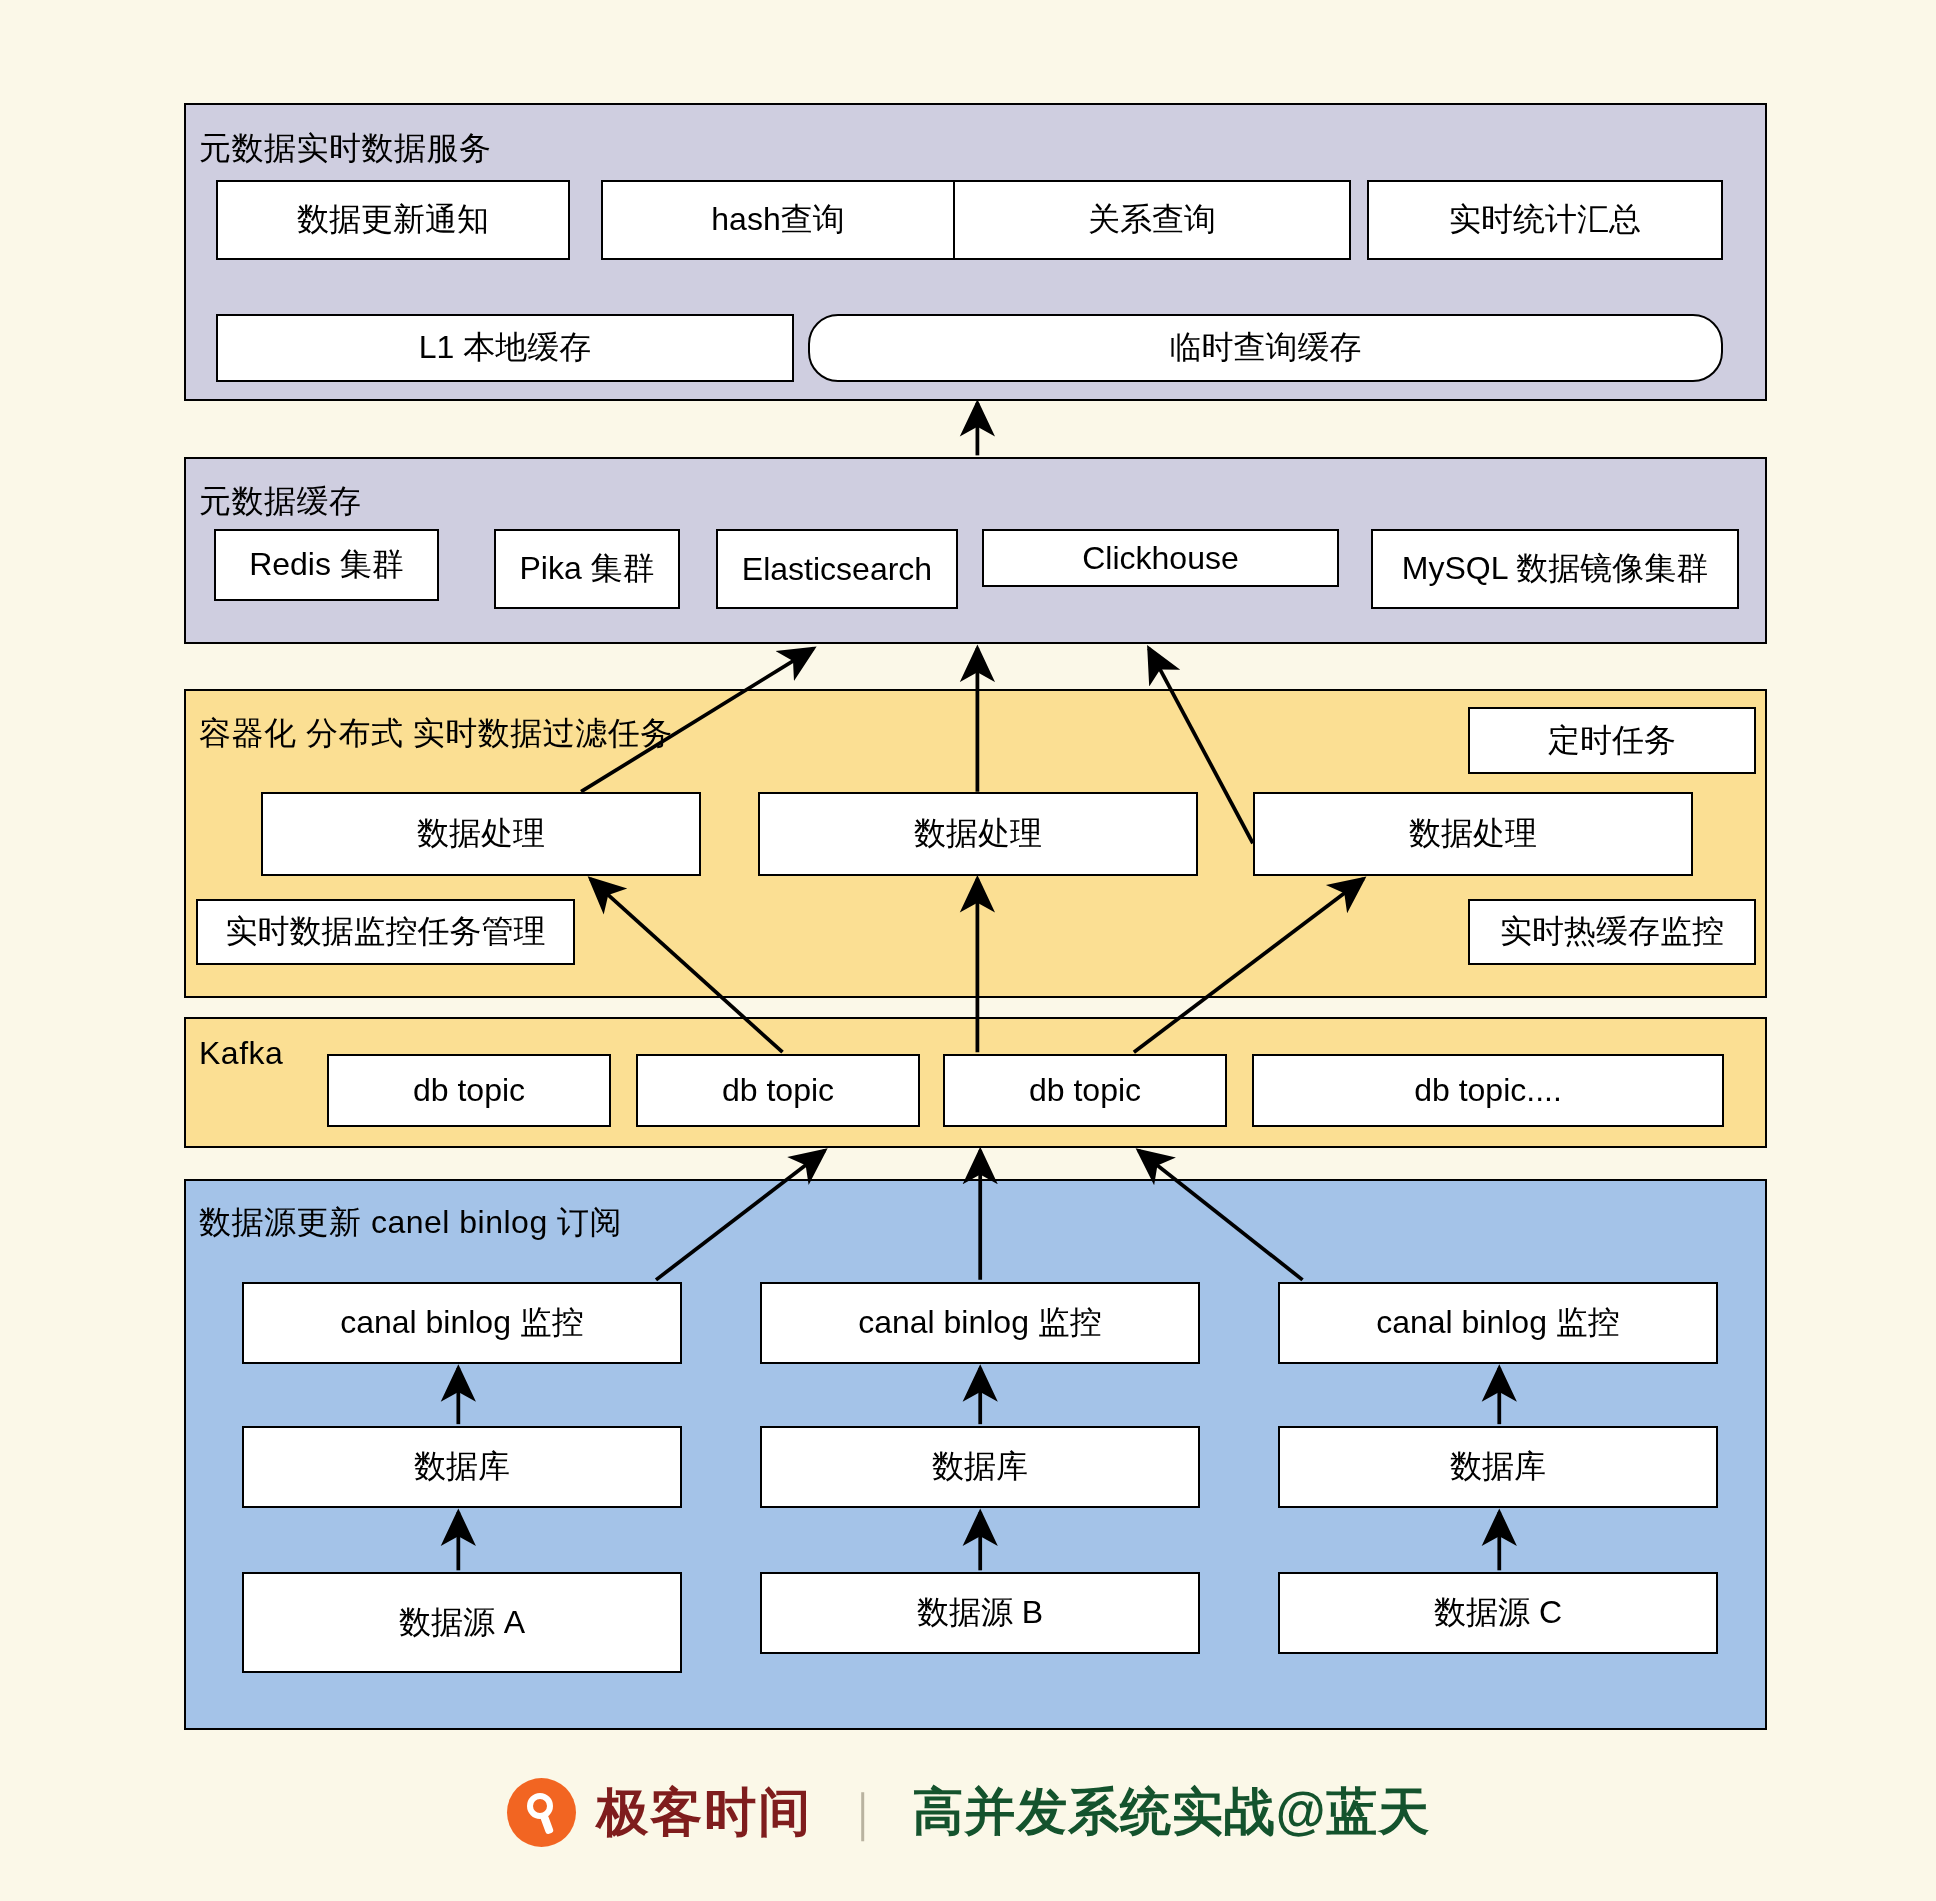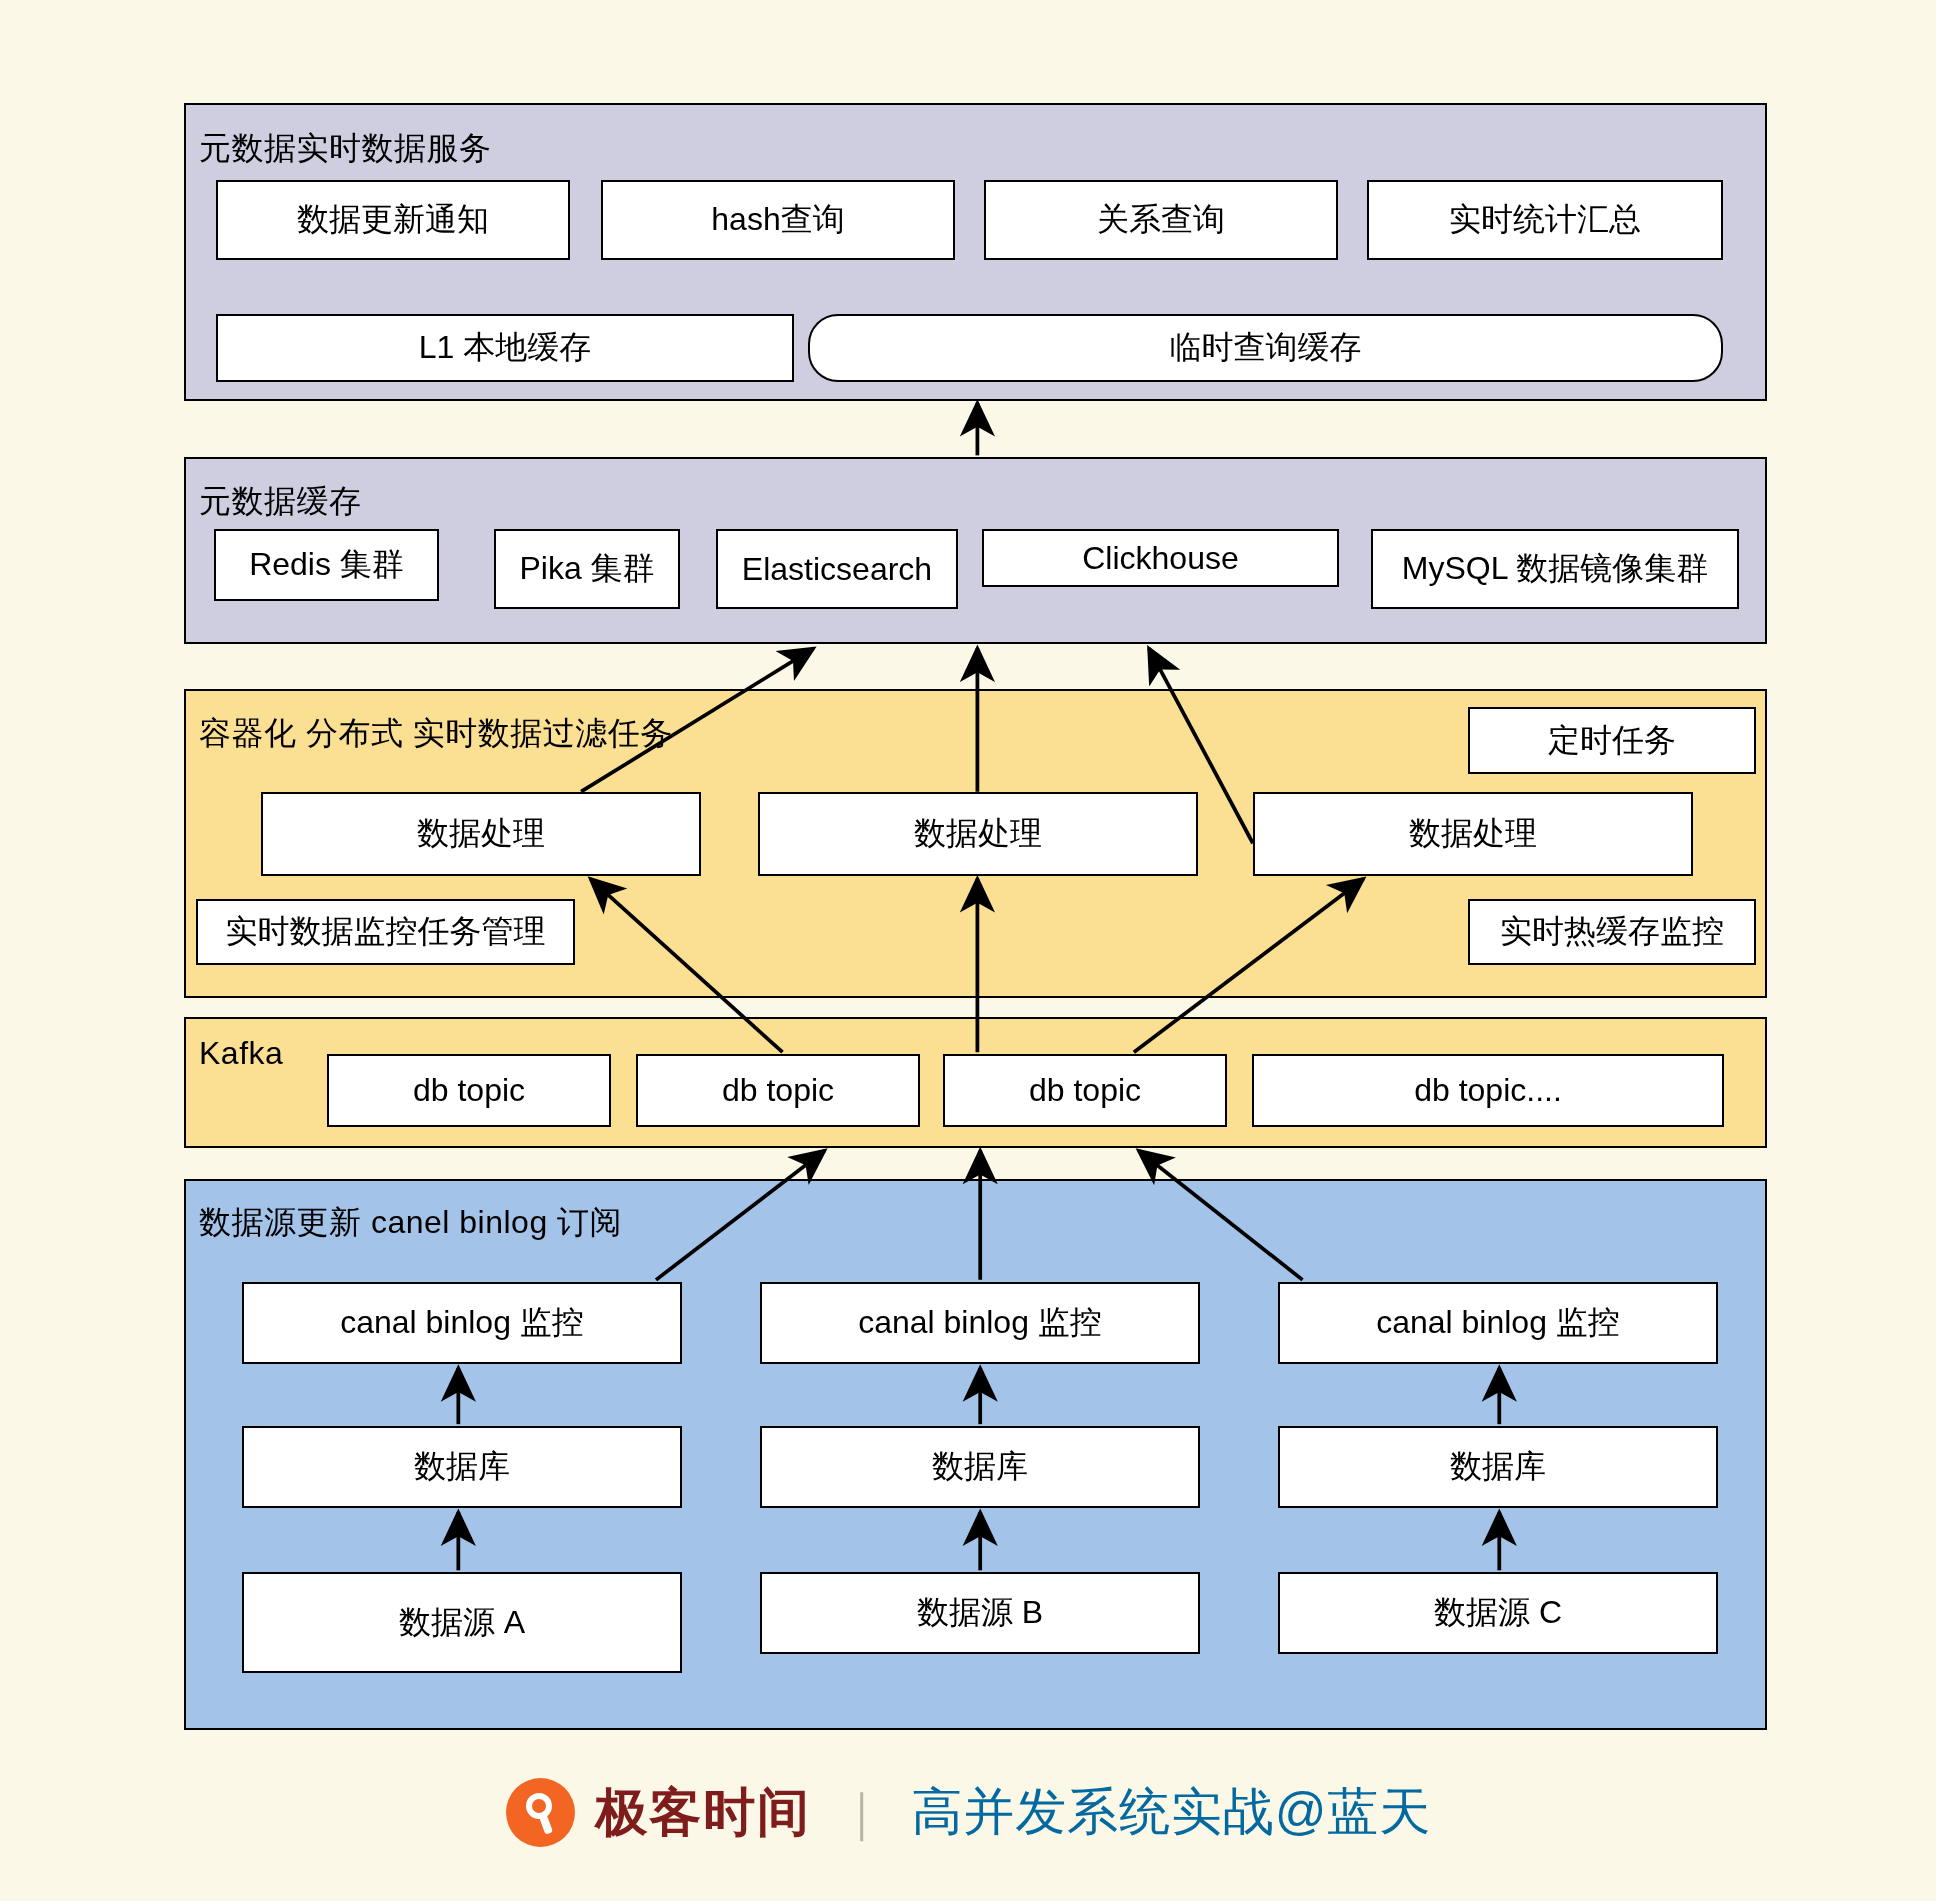--- a/index.html
+++ b/index.html
@@ -114,37 +114,37 @@
     color: #7f1d1d;
     letter-spacing: 1.9px;
   }
   .brand-sep {
     font-size: 49px;
     color: #b9b3a0;
     padding: 0 5.6px;
   }
   .brand-sub {
     font-size: 51px;
-    font-weight: normal;
-    color: #0369a1;
+    font-weight: bold;
+    color: #14532d;
     letter-spacing: 0.9px;
   }
 </style>
 </head>
 <body>
 
 <div id="canvas">
 
   <div class="layer layer-purple" style="left:184px; top:103px; width:1583px; height:298px;">
   </div>
   <div class="layer-title" style="left:199px; top:127px;">元数据实时数据服务</div>
 
   <div class="node" style="left:216px; top:180px; width:354px; height:80px;">数据更新通知</div>
   <div class="node" style="left:601px; top:180px; width:354px; height:80px;">hash查询</div>
-  <div class="node" style="left:984px; top:180px; width:354px; height:80px;">关系查询</div>
+  <div class="node" style="left:953px; top:180px; width:398px; height:80px;">关系查询</div>
   <div class="node" style="left:1367px; top:180px; width:356px; height:80px;">实时统计汇总</div>
 
   <div class="node" style="left:216px; top:314px; width:578px; height:68px;">L1 本地缓存</div>
   <div class="node" style="left:808px; top:314px; width:915px; height:68px;border-radius:30px;">临时查询缓存</div>
 
   <div class="layer layer-purple" style="left:184px; top:457px; width:1583px; height:187px;">
   </div>
   <div class="layer-title" style="left:199px; top:480px;">元数据缓存</div>
 
   <div class="node" style="left:214px; top:529px; width:225px; height:72px;">Redis 集群</div>

